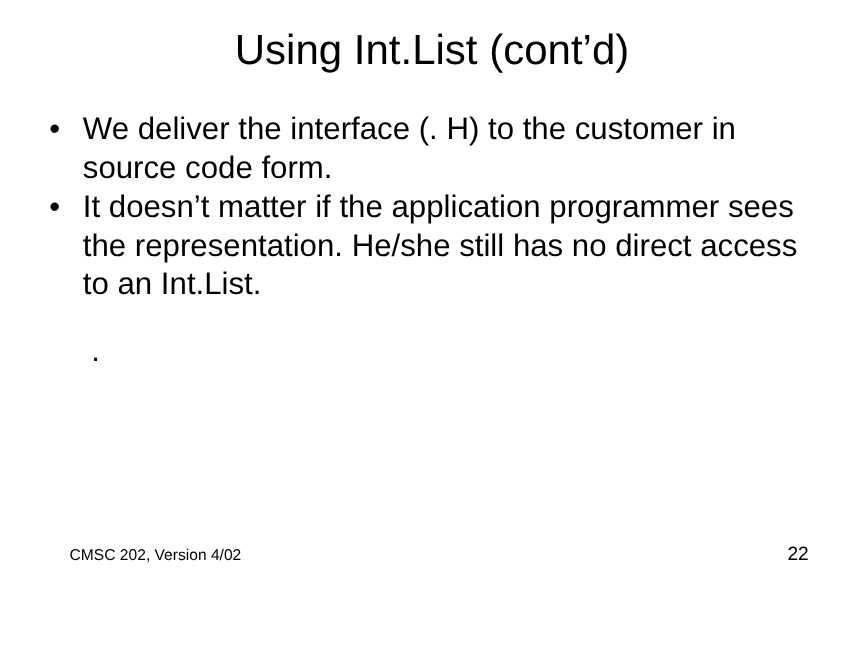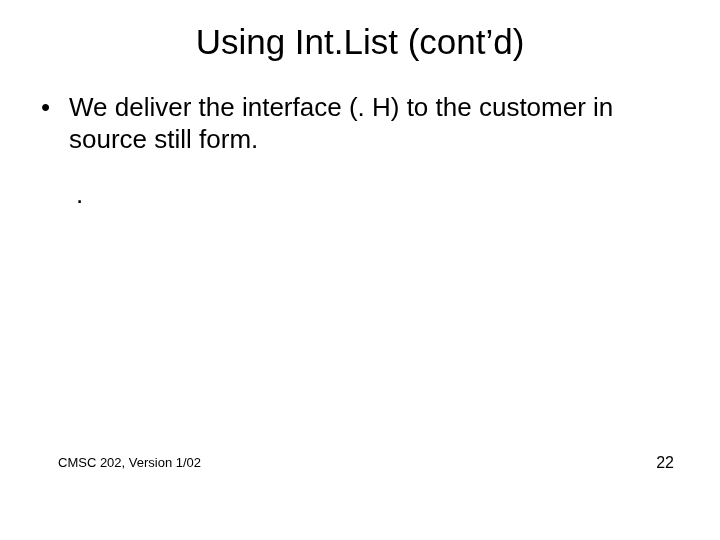--- a/index.html
+++ b/index.html
@@ -68,21 +68,22 @@
 </style>
 </head>
 <body>
 
 <div class="slide">
 
   <div class="title">Using Int.List (cont’d)</div>
 
   <div class="body">
     <ul class="bullets">
-      <li>We deliver the interface (. H) to the customer in source still form.</li>
+      <li>We deliver the interface (. H) to the customer in source code form.</li>
+      <li>It doesn’t matter if the application programmer sees the representation. He/she still has no direct access to an Int.List.</li>
     </ul>
     <div class="lone-dot">.</div>
   </div>
 
-  <div class="footer-left">CMSC 202, Version 1/02</div>
+  <div class="footer-left">CMSC 202, Version 4/02</div>
   <div class="footer-right">22</div>
 
 </div>
 
 </body></html>

